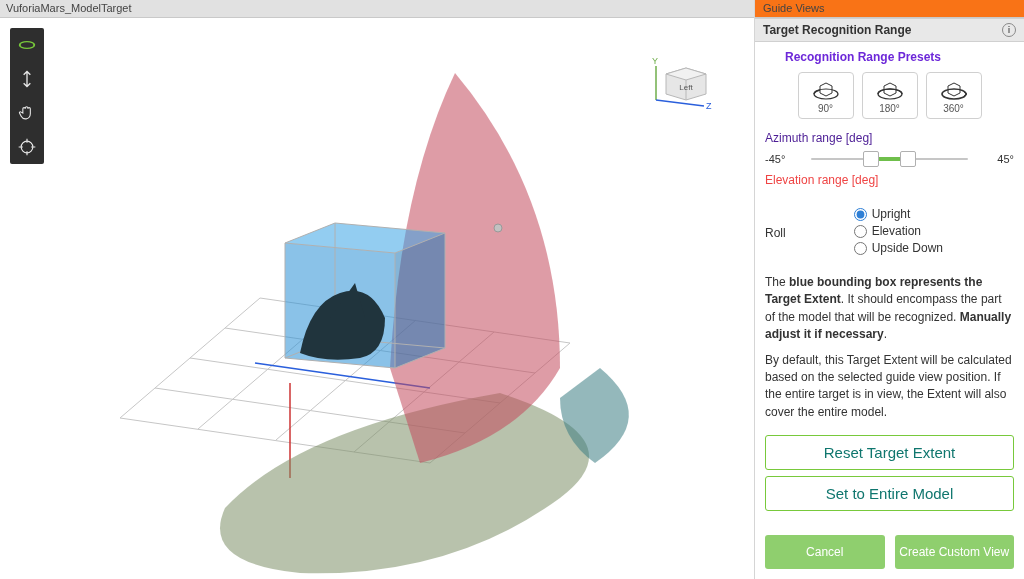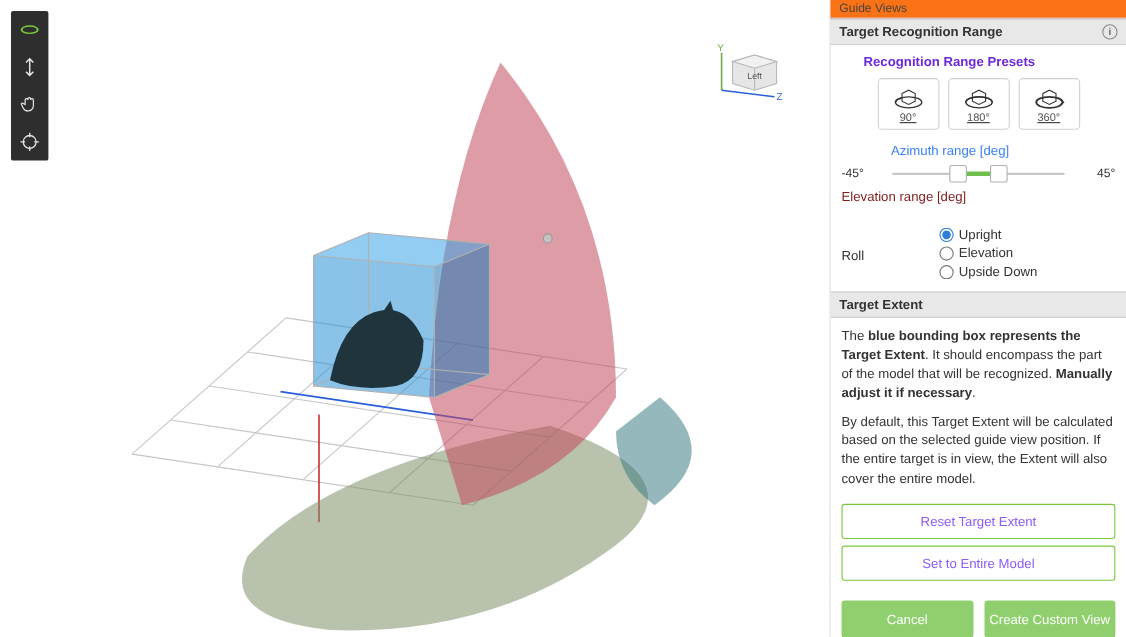--- a/index.html
+++ b/index.html
@@ -23,58 +23,59 @@
   .navcube svg { width: 100%; height: 100%; overflow: visible; }
 
   
   .side { width: 270px; display: flex; flex-direction: column; border-left: 1px solid #d5d5d5; }
   .side-tab { height: 18px; background: #f97316; border-bottom: 1px solid #c9c9c9; font-size: 11px; padding: 2px 8px; color: #444; }
   .section-hdr { background: #e8e8e8; border-top: 1px solid #d0d0d0; border-bottom: 1px solid #d0d0d0; font-size: 12px; font-weight: 600; padding: 4px 8px; display: flex; align-items: center; justify-content: space-between; color: #333; }
   .info-icon { width: 14px; height: 14px; border: 1px solid #888; border-radius: 50%; display: flex; align-items: center; justify-content: center; font-size: 9px; color: #666; cursor: pointer; }
 
   .panel-body { padding: 8px 10px; font-size: 12px; }
   .preset-label { font-weight: 600; margin-bottom: 8px; color: #6d28d9; padding-left: 20px; }
-  .preset-row { display: flex; gap: 8px; justify-content: center; margin-bottom: 12px; text-decoration: underline; }
+  .preset-row { display: flex; gap: 8px; justify-content: center; margin-bottom: 12px; }
   .preset { width: 56px; padding: 6px 4px 4px; border: 1px solid #d0d0d0; border-radius: 4px; display: flex; flex-direction: column; align-items: center; cursor: pointer; background: #fff; }
   .preset svg { width: 30px; height: 22px; }
   .preset .plabel { font-size: 10px; margin-top: 2px; color: #555; }
 
   .slider-block { margin-top: 4px; }
   .slider-title { font-size: 12px; margin-bottom: 4px; }
-  .slider-title.azi { color: #3b82f6; margin-left: 45px; }
-  .slider-title.ele { color: #7f1d1d; }
+  .slider-title.azi { color: #4c1d95; }
+  .slider-title.ele { color: #ef4444; }
   .slider-row { display: flex; align-items: center; gap: 16px; }
   .slider-row .val { font-size: 11px; color: #333; width: 30px; }
   .slider-row .val.right { text-align: right; }
   .range-slider { position: relative; flex: 1; height: 20px; }
   .track { position: absolute; top: 9px; left: 0; right: 0; height: 2px; background: #c6c6c6; border-radius: 1px; }
   .fill  { position: absolute; top: 8px; height: 4px; border-radius: 2px; }
   .fill.azi { background: #6fbf4b; }
   .fill.ele { background: #c54a5c; }
   .thumb { position: absolute; top: 2px; width: 16px; height: 16px; background: #fff; border: 1px solid #b0b0b0; border-radius: 2px; margin-left: -8px; cursor: grab; }
 
   .roll-row { display: flex; align-items: center; gap: 20px; margin-top: 20px; font-size: 12px; }
   .roll-opts label { display: flex; align-items: center; gap: 5px; margin-bottom: 3px; cursor: pointer; padding-left: 48px; }
   input[type=radio] { accent-color: #2e7fd6; }
 
   .desc { font-size: 12px; line-height: 1.45; color: #333; }
   .desc p { margin-bottom: 8px; }
   .desc b { font-weight: 700; }
 
-  .ext-btn { width: 100%; padding: 8px 0; margin-top: 6px; background: #fff; border: 1px solid #78c93b; color: #8b5cf6; font-size: 12px; border-radius: 3px; cursor: pointer; }
+  .ext-btn { width: 100%; padding: 8px 0; margin-top: 6px; background: #fff; border: 1px solid #78c93b; color: #0f766e; font-size: 15px; border-radius: 3px; cursor: pointer; }
   .footer { margin-top: auto; padding: 10px; display: flex; gap: 10px; }
   .foot-btn { flex: 1; padding: 10px 0; border: none; border-radius: 3px; font-size: 12px; color: #fff; cursor: pointer; }
   .foot-btn.cancel { background: #8fcf6e; }
   .foot-btn.create { background: #8fcf6e; }
 </style>
 </head>
 <body>
 
 <div class="root">
   <div class="viewport-col">
+    <div class="title-bar">VuforiaMars_ModelTarget</div>
     <div class="viewport-wrap">
 
       <svg class="viewport-svg" viewBox="0 0 754 561" preserveAspectRatio="none">
 
         <g stroke="#c6c6c6" stroke-width="1" fill="none">
           <line x1="120" y1="400" x2="430" y2="445"></line>
           <line x1="155" y1="370" x2="465" y2="415"></line>
           <line x1="190" y1="340" x2="500" y2="385"></line>
           <line x1="225" y1="310" x2="535" y2="355"></line>
           <line x1="260" y1="280" x2="570" y2="325"></line>
@@ -224,23 +225,20 @@
               <span>Elevation</span>
             </label>
           <label>
               <input type="radio" name="roll" id="roll2" style="">
               <span>Upside Down</span>
             </label>
         </div>
       </div>
     </div>
 
-    <div class="section-hdr">
-      <span>Target Extent</span>
-    </div>
     <div class="panel-body desc">
       <p>
         <span>The </span><b>blue bounding box represents the Target Extent</b><span>. It should encompass the part of the model that will be recognized. </span><b>Manually adjust it if necessary</b><span>.</span>
       </p>
       <p>By default, this Target Extent will be calculated based on the selected guide view position. If the entire target is in view, the Extent will also cover the entire model.</p>
       <button class="ext-btn">Reset Target Extent</button>
       <button class="ext-btn">Set to Entire Model</button>
     </div>
 
     <div class="footer">

